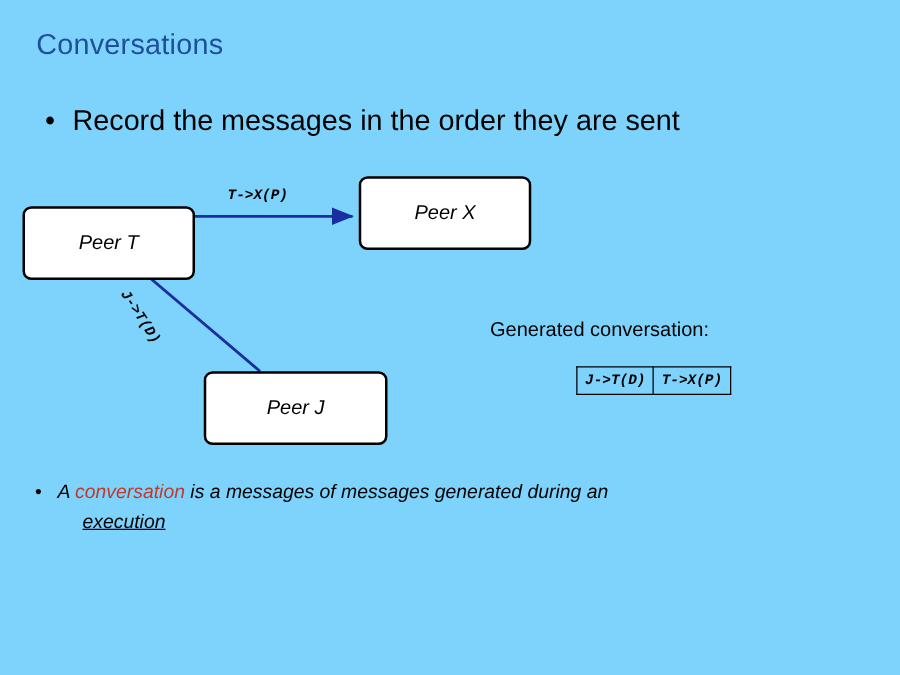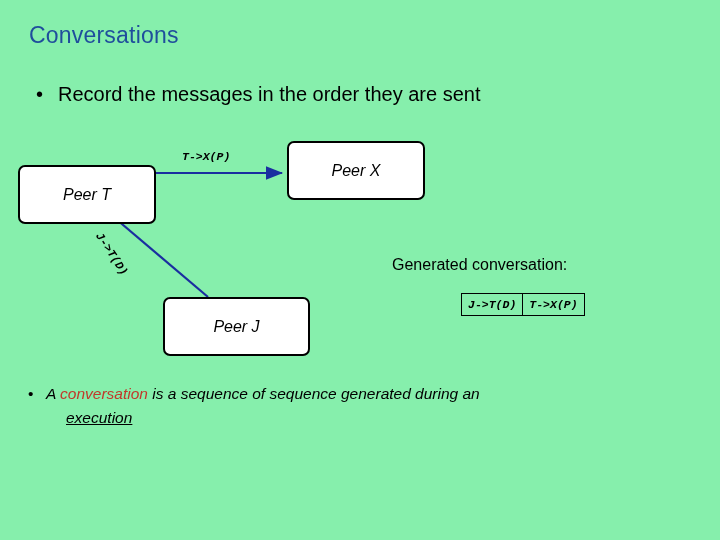--- a/index.html
+++ b/index.html
@@ -12,36 +12,36 @@
     height: 540px;
     position: relative;
     font-family: "Liberation Sans", sans-serif;
     overflow: hidden;
   }
   #slide {
     position: absolute;
     left: 0; top: 0;
     width: 720px;
     height: 540px;
-    background: #86efac;
+    background: #7dd3fc;
   }
   .title {
     position: absolute;
     left: 29px;
     top: 22px;
     font-size: 23px;
     color: #1f4e9c;
     font-family: "Liberation Sans", sans-serif;
     letter-spacing: 0.2px;
   }
   .bullet1 {
     position: absolute;
     left: 36px;
     top: 83px;
-    font-size: 20px;
+    font-size: 23px;
     color: #000000;
   }
   .bullet1 .dot {
     display: inline-block;
     width: 22px;
   }
   .bullet2 {
     position: absolute;
     left: 28px;
     top: 382px;
@@ -172,17 +172,17 @@
   <table class="convtable">
     <tbody>
         <tr>
       <td>J-&gt;T(D)</td>
       <td>T-&gt;X(P)</td>
     </tr>
   </tbody>
     </table>
 
   <div class="bullet2">
-    <span class="dot">•</span><span>A </span><span class="hl">conversation</span><span> is a sequence of sequence generated during an</span>
+    <span class="dot">•</span><span>A </span><span class="hl">conversation</span><span> is a messages of messages generated during an</span>
     <span class="indent">execution</span>
   </div>
 
 </div>
 
 </body></html>

